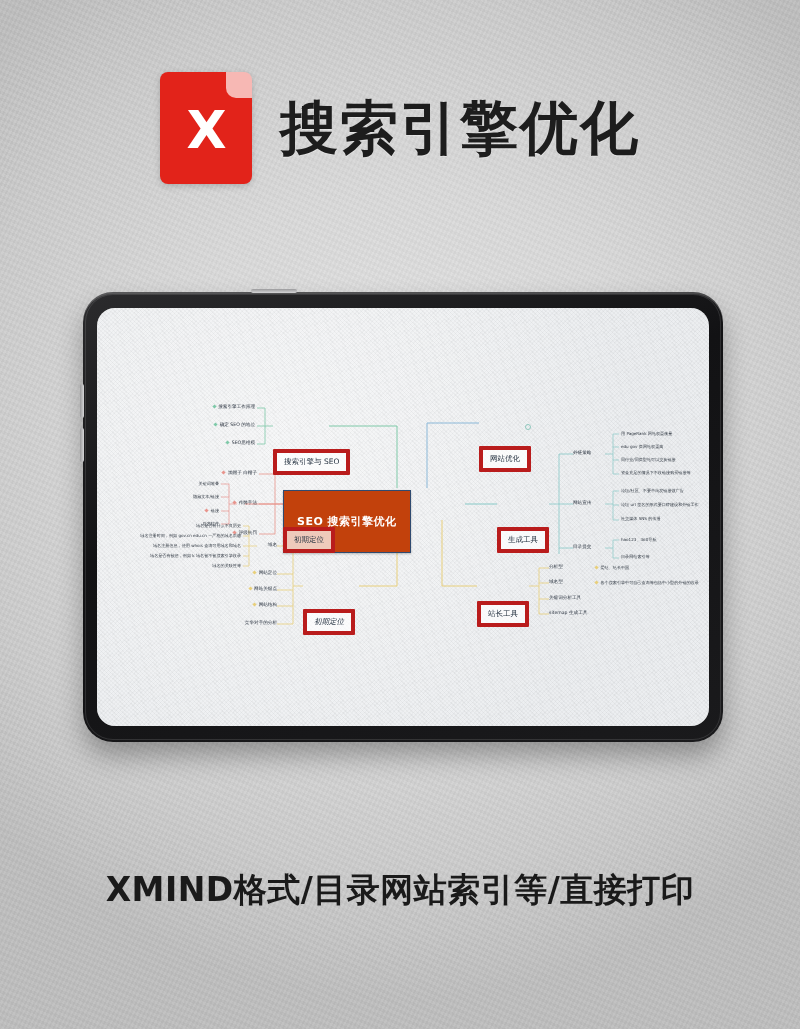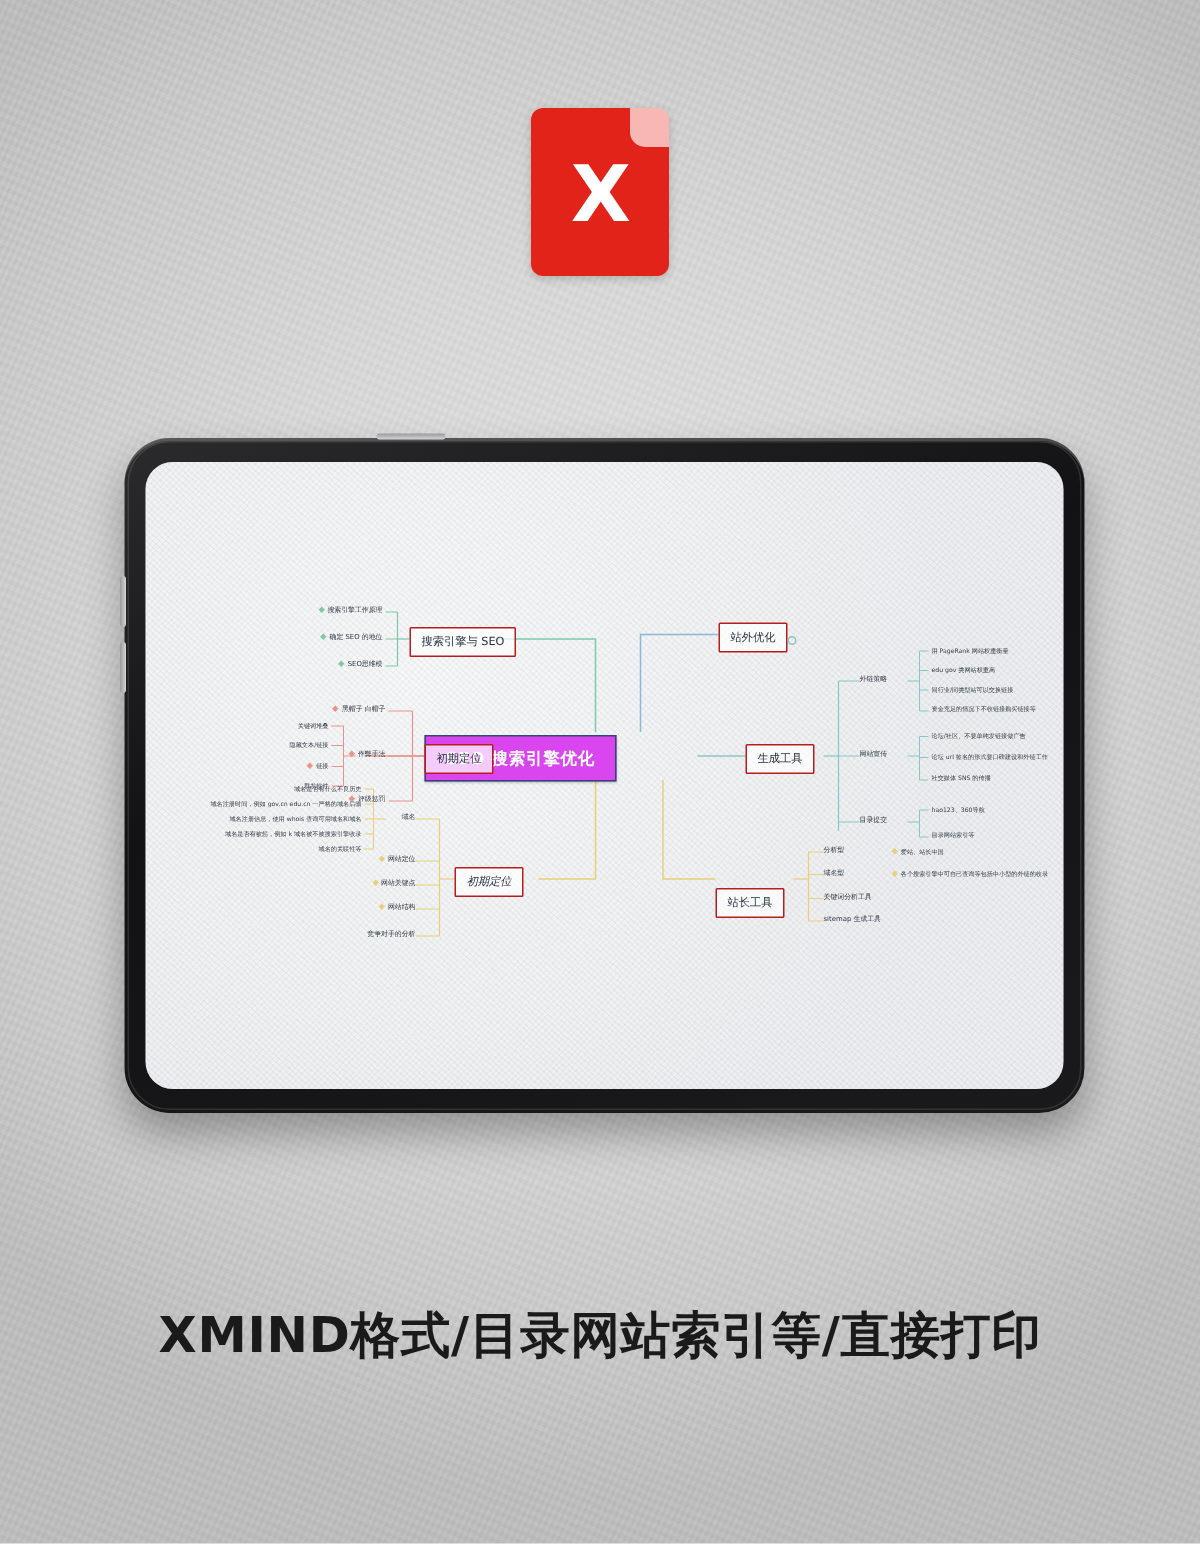--- a/index.html
+++ b/index.html
@@ -51,25 +51,25 @@
     pointer-events:none;
   }
 
   
   .map{position:absolute;inset:0;}
   svg.links{position:absolute;inset:0;width:100%;height:100%;}
 
   .node{position:absolute;box-sizing:border-box;white-space:nowrap;
     font-family:"DejaVu Sans","Liberation Sans",sans-serif;}
 
-  .n-root{background:#d946ef;border:1px solid #2f4a70;color:#fff;
-    font-size:11px;font-weight:bold;padding:7px 13px;letter-spacing:.5px;
+  .n-root{background:#c2410c;border:1px solid #2f4a70;color:#fff;
+    font-size:11px;font-weight:bold;padding:23px 13px;letter-spacing:.5px;
     box-shadow:0 1px 2px rgba(0,0,0,.25);}
-  .n-main{background:rgba(255,255,255,.72);border:1px solid #b91c1c;color:#23303f;
-    font-size:7.5px;padding:4px 7px;border-radius:1px;}
+  .n-main{background:rgba(255,255,255,.72);border:4px solid #b91c1c;color:#23303f;
+    font-size:7.5px;padding:4px 7px;border-radius:1px;margin-top:31px;}
   .n-sub{color:#2b3440;font-size:4.6px;padding:0;background:none;border:none;}
   .n-leaf{color:#333b45;font-size:4.1px;padding:0;background:none;border:none;}
 
   .bullet{display:inline-block;width:3px;height:3px;transform:rotate(45deg);margin-right:2.5px;vertical-align:middle;}
   .bl-g{background:#7ec9a8;}
   .bl-r{background:#e8948c;}
   .bl-y{background:#e8cf7a;}
   .ring{display:inline-block;width:4px;height:4px;border-radius:50%;border:1px solid #8fc7bd;margin-right:2px;vertical-align:middle;}
 
   .ta-r{text-align:right;}
@@ -82,20 +82,21 @@
 </style>
 </head>
 <body>
 
 <div class="header">
   <div class="xmind-icon">
     <div class="sheet"></div>
     <div class="fold"></div>
     <div class="glyph">X</div>
   </div>
+  <div class="title">搜索引擎优化</div>
 </div>
 
 <div class="tablet">
   <div class="btn-vol b1"></div>
   <div class="btn-vol b2"></div>
   <div class="btn-pow"></div>
 
   <div class="screen">
     <div class="map">
 
@@ -174,38 +175,38 @@
       <div class="node n-sub ta-r" style="left:116px;top:262px;width:64px;"><span class="bullet bl-y"></span><span>网站定位</span></div>
       <div class="node n-sub ta-r" style="left:116px;top:278px;width:64px;"><span class="bullet bl-y"></span><span>网站关键点</span></div>
       <div class="node n-sub ta-r" style="left:116px;top:294px;width:64px;"><span class="bullet bl-y"></span><span>网站结构</span></div>
       <div class="node n-sub ta-r" style="left:104px;top:312px;width:76px;">竞争对手的分析</div>
       <div class="node n-leaf ta-r" style="left:10px;top:215px;width:134px;">域名是否有什么不良历史</div>
       <div class="node n-leaf ta-r" style="left:10px;top:225px;width:134px;">域名注册时间，例如 gov.cn edu.cn 一严格的域名后缀</div>
       <div class="node n-leaf ta-r" style="left:10px;top:235px;width:134px;">域名注册信息，使用 whois 查询可用域名和域名</div>
       <div class="node n-leaf ta-r" style="left:10px;top:245px;width:134px;">域名是否有被惩，例如 k 域名被不被搜索引擎收录</div>
       <div class="node n-leaf ta-r" style="left:10px;top:255px;width:134px;">域名的关联性等</div>
 
-      <div class="node n-main" style="left:382px;top:107px;">站外优化</div>
+      <div class="node n-main" style="left:382px;top:107px;">网站优化</div>
       <div class="ring" style="position:absolute;left:428px;top:116px;"></div>
 
       <div class="node n-main" style="left:400px;top:188px;">生成工具</div>
       <div class="node n-sub ta-l" style="left:476px;top:142px;width:40px;">外链策略</div>
       <div class="node n-sub ta-l" style="left:476px;top:192px;width:40px;">网站宣传</div>
       <div class="node n-sub ta-l" style="left:476px;top:236px;width:40px;">目录提交</div>
       <div class="node n-leaf ta-l" style="left:524px;top:123px;width:90px;">用 PageRank 网站权重衡量</div>
       <div class="node n-leaf ta-l" style="left:524px;top:136px;width:90px;">edu gov 类网站权重高</div>
       <div class="node n-leaf ta-l" style="left:524px;top:149px;width:90px;">同行业/同类型站可以交换链接</div>
       <div class="node n-leaf ta-l" style="left:524px;top:162px;width:90px;">资金充足的情况下不收链接购买链接等</div>
       <div class="node n-leaf ta-l" style="left:524px;top:180px;width:90px;">论坛/社区、不要单纯发链接做广告</div>
       <div class="node n-leaf ta-l" style="left:524px;top:194px;width:90px;">论坛 url 签名的形式要口碑建设和外链工作</div>
       <div class="node n-leaf ta-l" style="left:524px;top:208px;width:90px;">社交媒体 SNS 的传播</div>
       <div class="node n-leaf ta-l" style="left:524px;top:229px;width:90px;">hao123、360导航</div>
       <div class="node n-leaf ta-l" style="left:524px;top:246px;width:90px;">目录网站索引等</div>
 
-      <div class="node n-main" style="left:380px;top:284px;">站长工具</div>
+      <div class="node n-main" style="left:380px;top:262px;">站长工具</div>
       <div class="node n-sub ta-l" style="left:452px;top:256px;width:34px;">分析型</div>
       <div class="node n-sub ta-l" style="left:452px;top:271px;width:34px;">域名型</div>
       <div class="node n-sub ta-l" style="left:452px;top:287px;width:64px;">关键词分析工具</div>
       <div class="node n-sub ta-l" style="left:452px;top:302px;width:70px;">sitemap 生成工具</div>
       <div class="node n-leaf ta-l" style="left:498px;top:257px;width:110px;"><span class="bullet bl-y"></span><span>爱站、站长中国</span></div>
       <div class="node n-leaf ta-l" style="left:498px;top:272px;width:112px;"><span class="bullet bl-y"></span><span>各个搜索引擎中可自己查询等包括中小型的外链的收录</span></div>
 
     </div>
   </div>
 </div>

